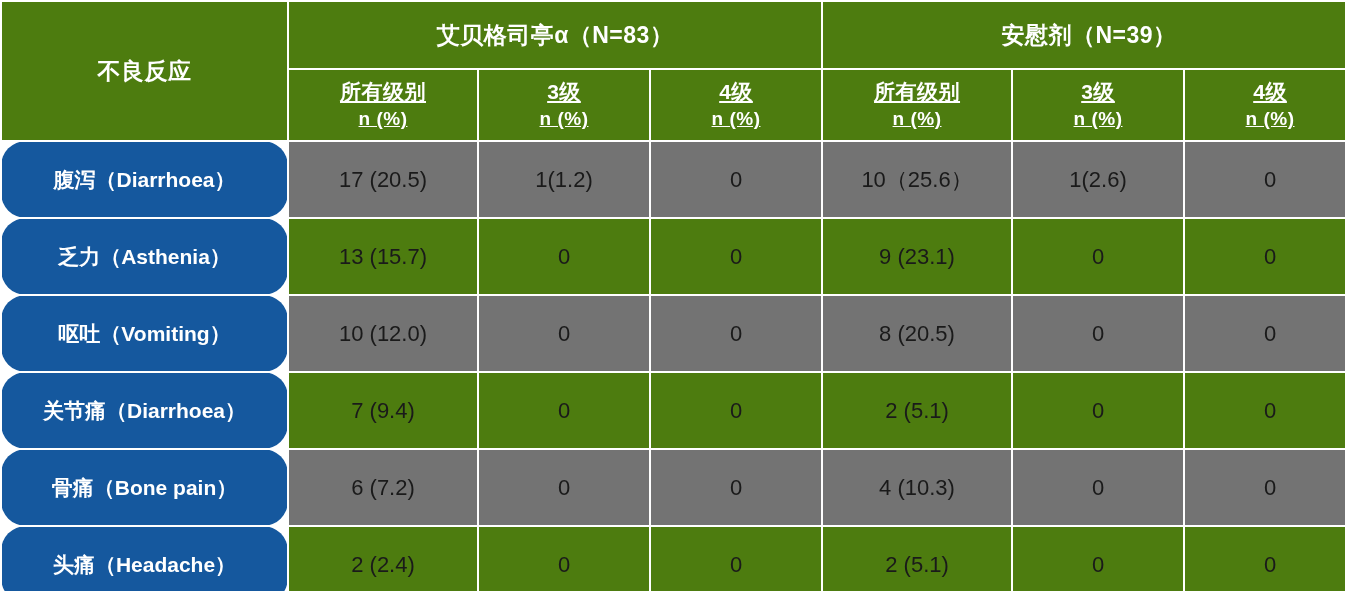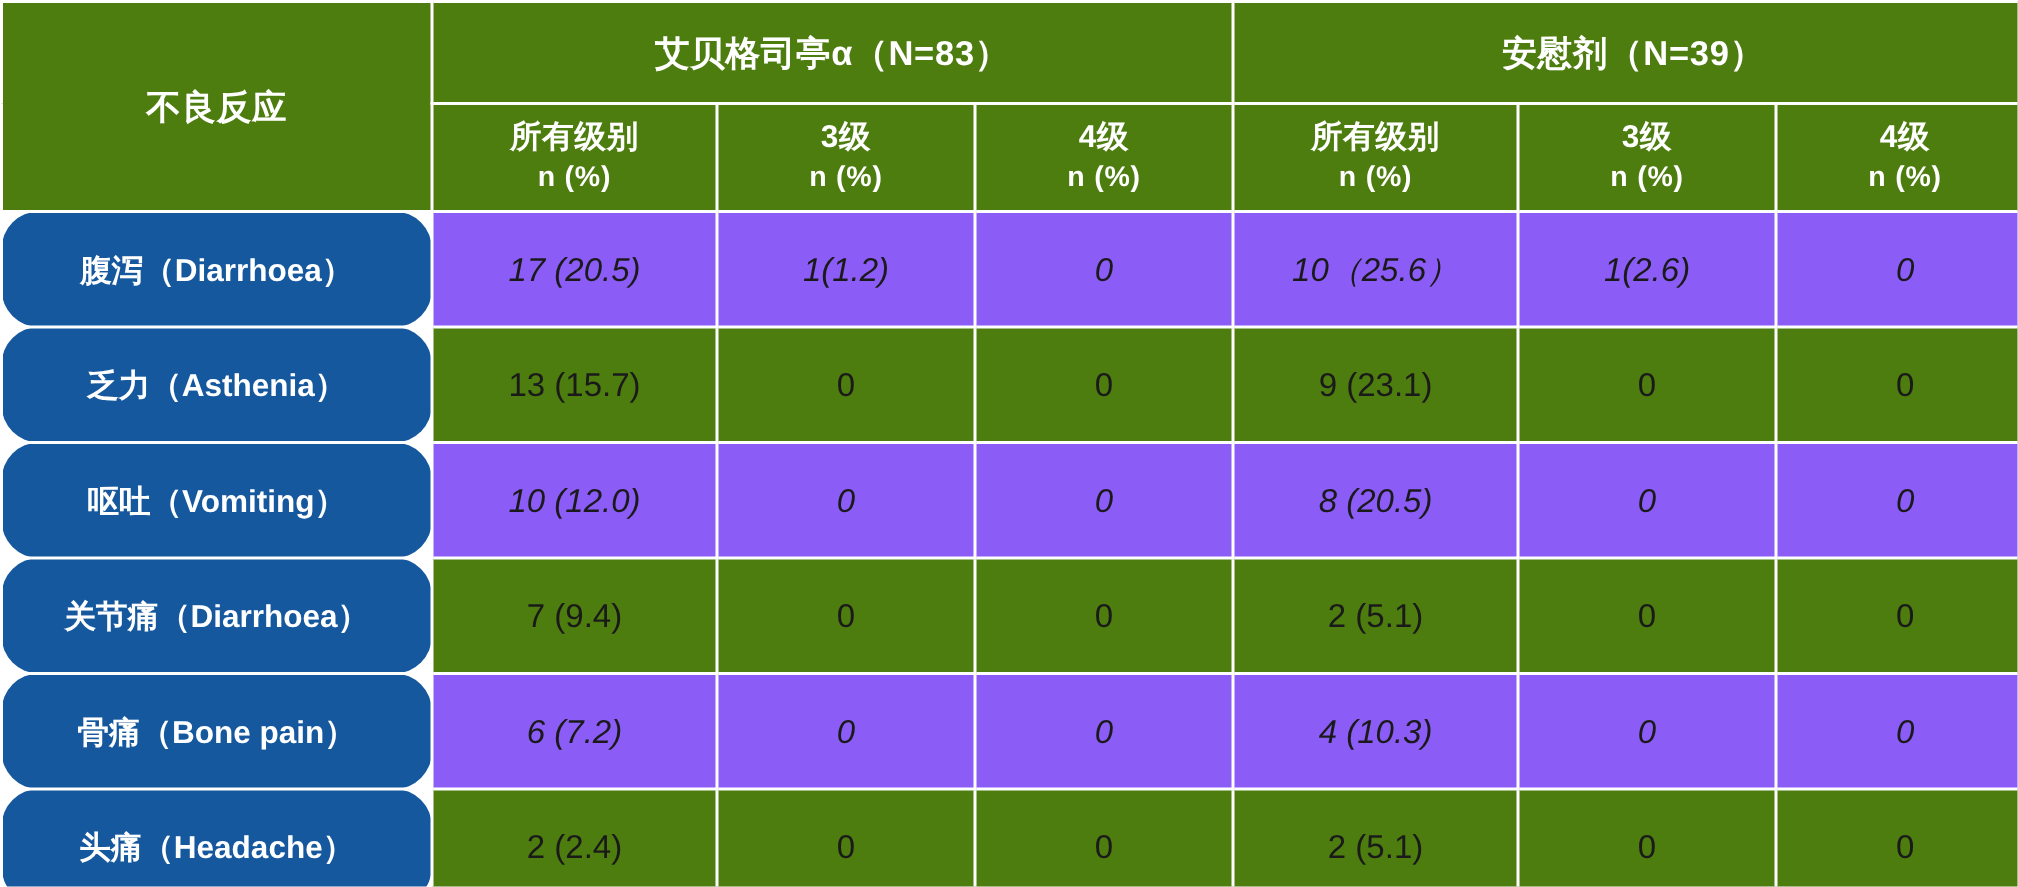--- a/index.html
+++ b/index.html
@@ -42,20 +42,21 @@
     font-size: 23px;
   }
   .hdr-group {
     font-size: 23px;
     height: 66px;
   }
   .hdr-sub {
     height: 70px;
     line-height: 1.35;
     font-size: 21px;
+    text-decoration: underline;
   }
   .hdr-sub .npct {
     font-weight: bold;
     font-size: 19px;
   }
   
   .rowlabel {
     background: #15589e;
     color: #ffffff;
     font-weight: bold;
@@ -68,22 +69,21 @@
   
   .cell {
     text-align: center;
     vertical-align: middle;
     font-size: 22px;
     color: #1a1a1a;
     height: 75px;
     background: #4d7c0f;
   }
   .row-alt .cell {
-    background: #8b5cf6;
-    font-style: italic;
+    background: #737373;
   }
   .col-w-label { width: 287px; }
   .col-w-all   { width: 190px; }
   .col-w-g3    { width: 172px; }
   .col-w-g4    { width: 172px; }
 </style>
 </head>
 <body>
 
 <div class="table-wrap">

